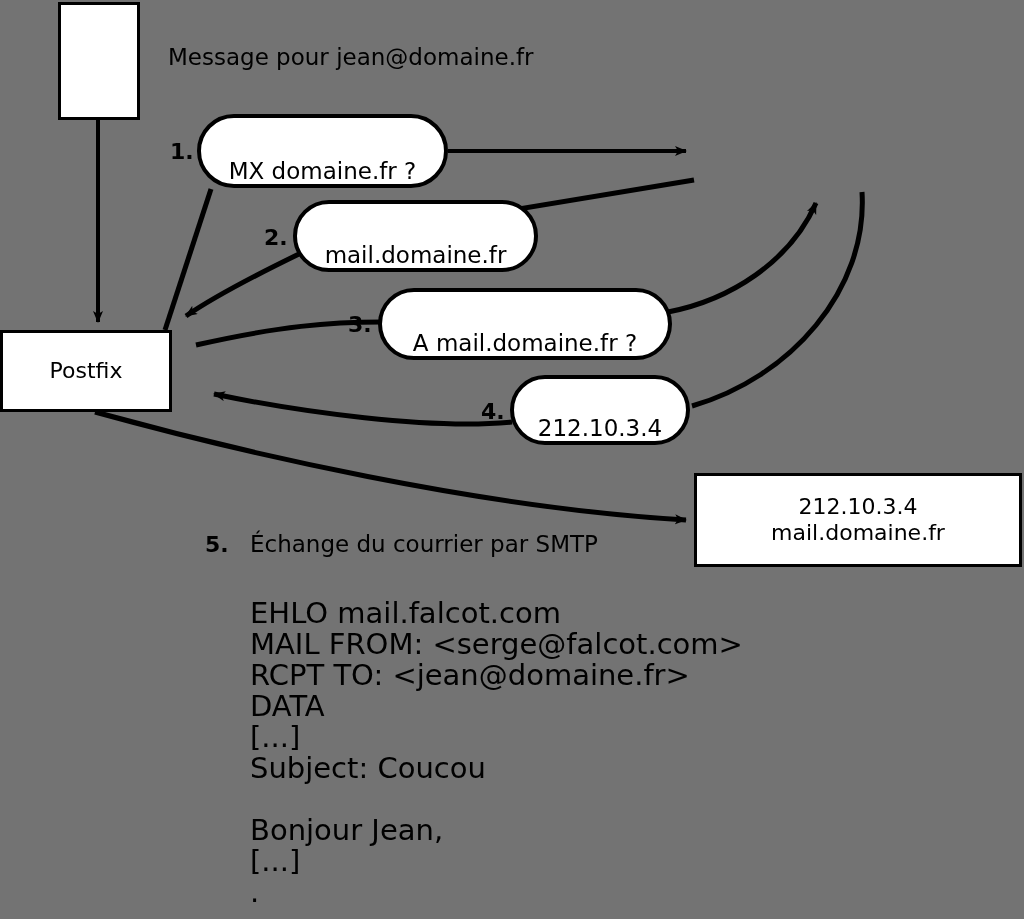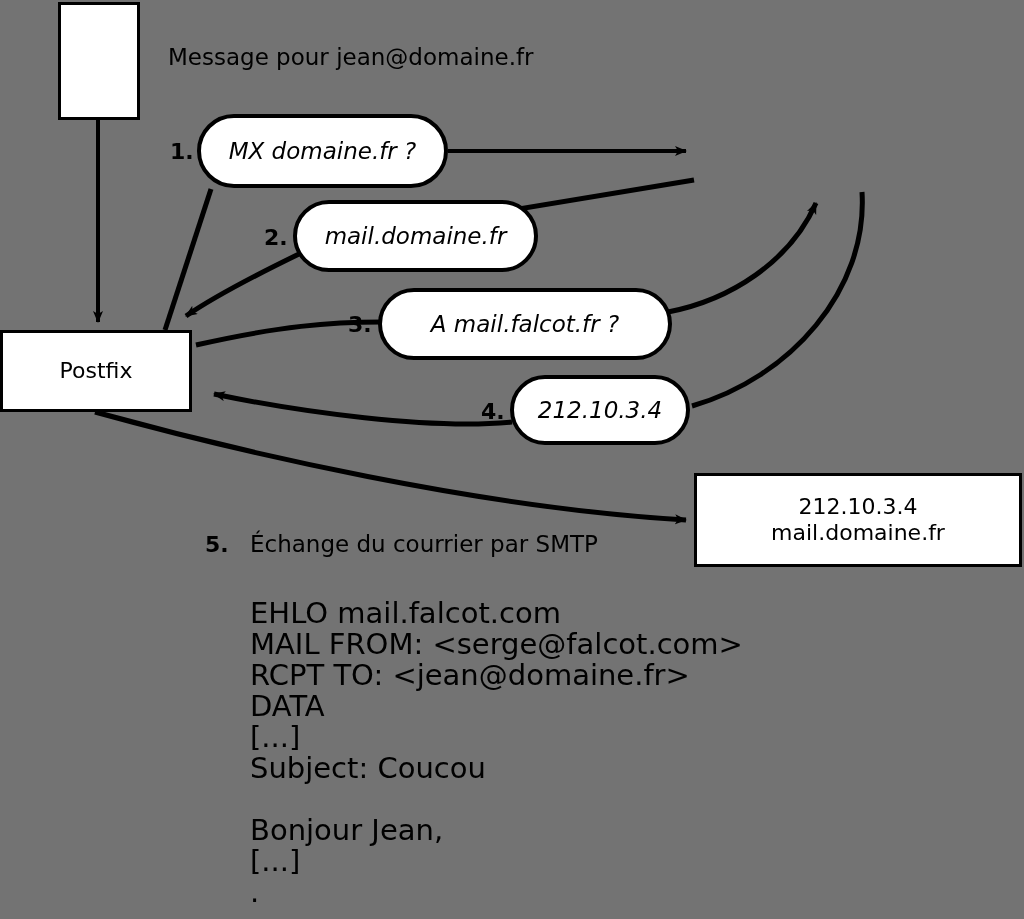--- a/index.html
+++ b/index.html
@@ -38,26 +38,25 @@
     line-height: 1.18;
     font-size: 22px;
   }
   .bubble {
     position: absolute;
     box-sizing: border-box;
     border: 4px solid #000000;
     border-radius: 999px;
     background: #ffffff;
     display: flex;
-    align-items: center;
+    align-items: flex-end;
     justify-content: center;
     text-align: center;
     font-size: 23px;
     white-space: nowrap;
-    font-style: italic;
   }
   .steplabel {
     position: absolute;
     font-weight: bold;
     font-size: 22px;
     white-space: nowrap;
   }
   .plain {
     position: absolute;
     font-size: 23px;
@@ -103,21 +102,21 @@
 
     <path d="M95,412 C240,452 480,508 686,520" fill="none" stroke="#000000" stroke-width="5" marker-end="url(#ah)"></path>
   </svg>
 
   <div class="node" style="left:58px; top:2px; width:82px; height:118px;">
     <span></span>
   </div>
 
   <div class="plain" style="left:168px; top:44px;">Message pour jean@domaine.fr</div>
 
-  <div class="node" style="left:0px; top:330px; width:192px; height:82px;">
+  <div class="node" style="left:0px; top:330px; width:172px; height:82px;">
     <span>Postfix</span>
   </div>
 
 
   <div class="node node-lines" style="left:694px; top:473px; width:328px; height:94px; flex-direction:column;">
     <span>212.10.3.4</span>
     <span>mail.domaine.fr</span>
   </div>
 
   <div class="steplabel" style="left:170px; top:139px;">1.</div>
@@ -125,21 +124,21 @@
     <span>MX domaine.fr ?</span>
   </div>
 
   <div class="steplabel" style="left:264px; top:225px;">2.</div>
   <div class="bubble" style="left:293px; top:200px; width:245px; height:72px;">
     <span>mail.domaine.fr</span>
   </div>
 
   <div class="steplabel" style="left:348px; top:312px;">3.</div>
   <div class="bubble" style="left:378px; top:288px; width:294px; height:72px;">
-    <span>A mail.falcot.fr ?</span>
+    <span>A mail.domaine.fr ?</span>
   </div>
 
   <div class="steplabel" style="left:481px; top:399px;">4.</div>
   <div class="bubble" style="left:510px; top:375px; width:180px; height:70px;">
     <span>212.10.3.4</span>
   </div>
 
   <div class="steplabel" style="left:205px; top:532px;">5.</div>
   <div class="plain" style="left:250px; top:531px;">Échange du courrier par SMTP</div>
 

